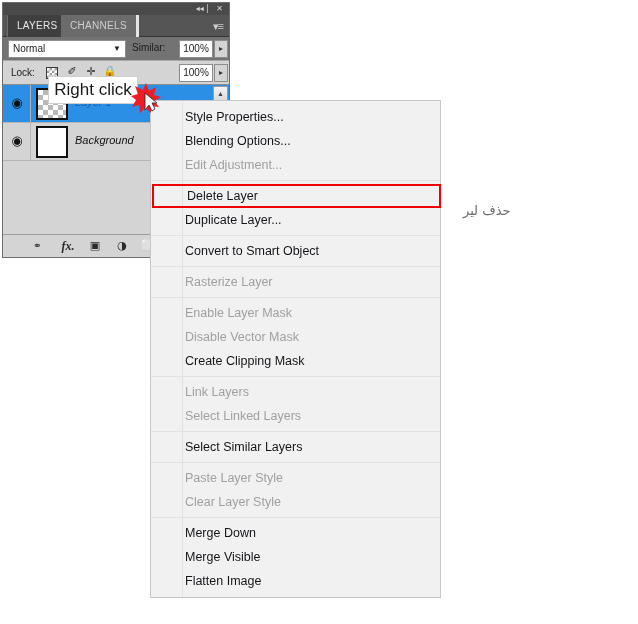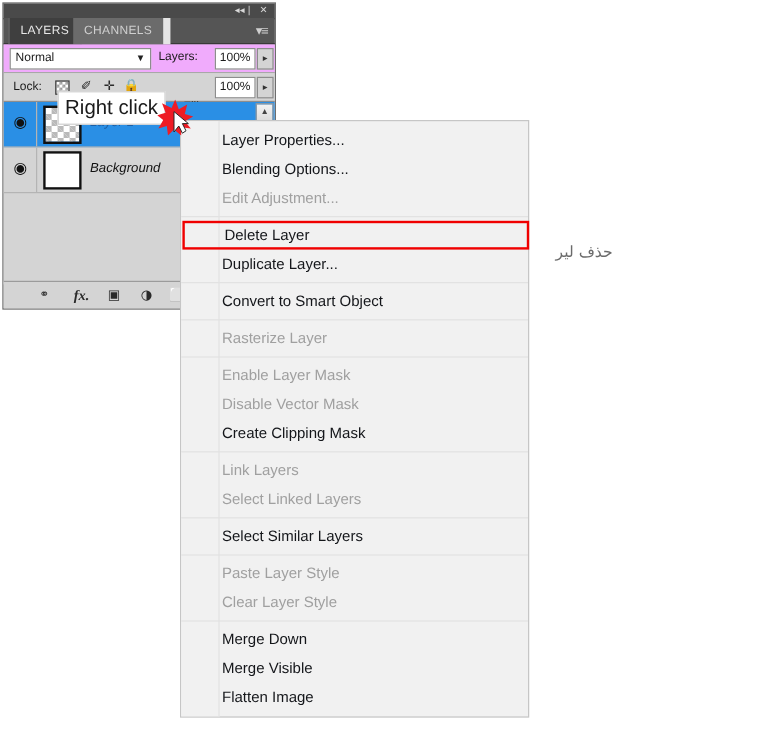--- a/index.html
+++ b/index.html
@@ -69,38 +69,38 @@
     left: 4px;
     background: #3f3f3f;
     color: #e8e8e8;
     border-left: 1px solid #6d6d6d;
     border-right: 1px solid #2c2c2c;
   }
   #tab-channels {
     left: 58px;
     background: #6b6b6b;
     color: #cfcfcf;
-    border-right: 6px solid #e5e5e5;
+    border-right: 3px solid #e5e5e5;
   }
   #panel-menu-icon {
     position: absolute;
     right: 6px; top: 3px;
     color: #cfcfcf;
     font-size: 11px;
     line-height: 16px;
     letter-spacing: -1px;
   }
 
   
   #blend-row {
     position: absolute;
     left: 0; top: 34px;
     width: 100%;
     height: 24px;
-    background: #f0abfc;
+    background: #737373;
     border-bottom: 1px solid #a8a8a8;
     box-sizing: border-box;
   }
   #blend-select {
     position: absolute;
     left: 5px; top: 3px;
     width: 118px; height: 18px;
     background: #ffffff;
     border: 1px solid #8d8d8d;
     box-sizing: border-box;
@@ -417,21 +417,21 @@
     <div class="ps-tab" id="tab-layers">LAYERS</div>
     <div class="ps-tab" id="tab-channels">CHANNELS</div>
     <span id="panel-menu-icon">▾≡</span>
   </div>
 
   <div id="blend-row">
     <div id="blend-select">
       <span>Normal</span>
       <span id="blend-caret">▼</span>
     </div>
-    <span id="opacity-label">Layers:</span>
+    <span id="opacity-label">Similar:</span>
     <div id="opacity-field">100%</div>
     <div id="opacity-stepper">▸</div>
   </div>
 
   <div id="lock-row">
     <span id="lock-label">Lock:</span>
     <span class="lock-icon" id="lock-transparency-icon">
         <i class="checker"></i>
       </span>
     <span class="lock-icon" id="lock-image-icon">✐</span>
@@ -469,21 +469,21 @@
     <span class="footer-icon" id="add-mask-icon">▣</span>
     <span class="footer-icon" id="adjustment-icon">◑</span>
     <span class="footer-icon" id="new-group-icon">⬜</span>
   </div>
 
 </div>
 
 <div id="context-menu">
   <div id="menu-gutter"></div>
   <div id="menu-items">
-      <div class="menu-item">Layer Properties...</div>
+      <div class="menu-item">Style Properties...</div>
       <div class="menu-item">Blending Options...</div>
       <div class="menu-item disabled">Edit Adjustment...</div>
       <div class="menu-sep"></div>
       <div class="menu-item highlight">Delete Layer</div>
       <div class="menu-item">Duplicate Layer...</div>
       <div class="menu-sep"></div>
       <div class="menu-item">Convert to Smart Object</div>
       <div class="menu-sep"></div>
       <div class="menu-item disabled">Rasterize Layer</div>
       <div class="menu-sep"></div>

